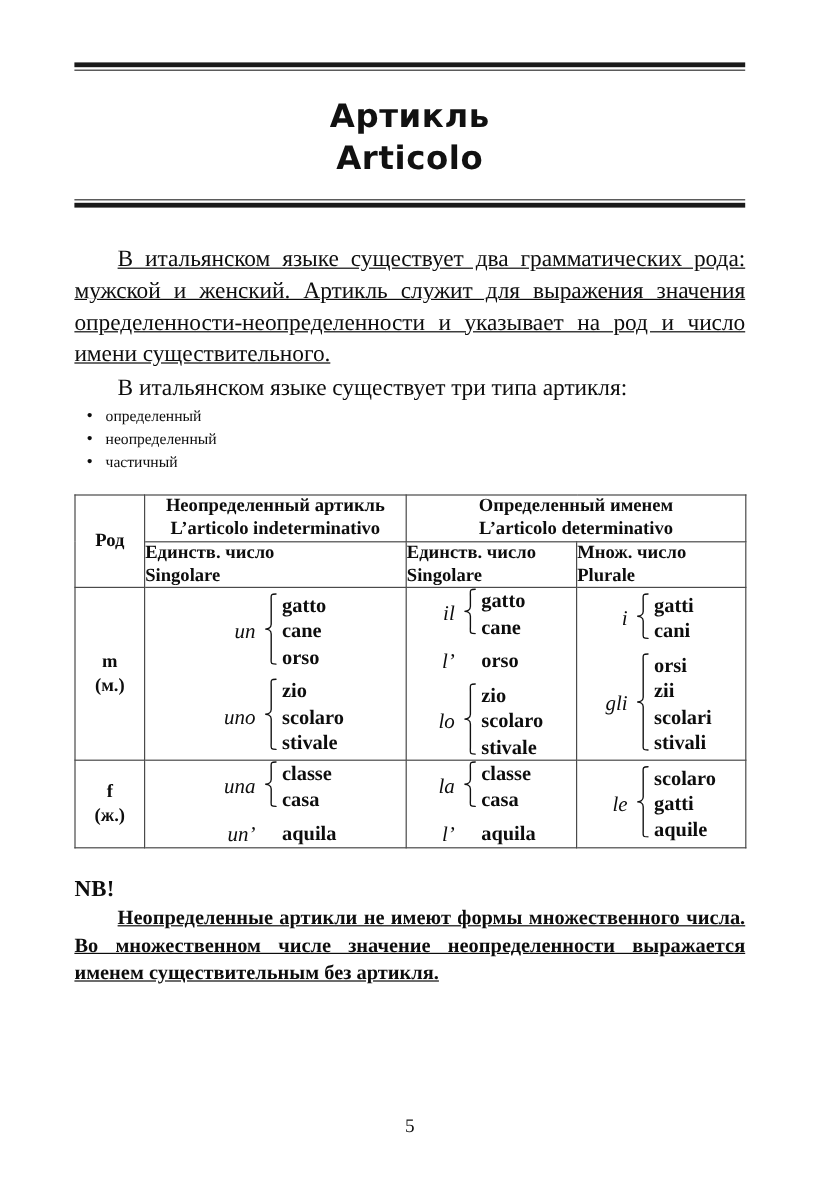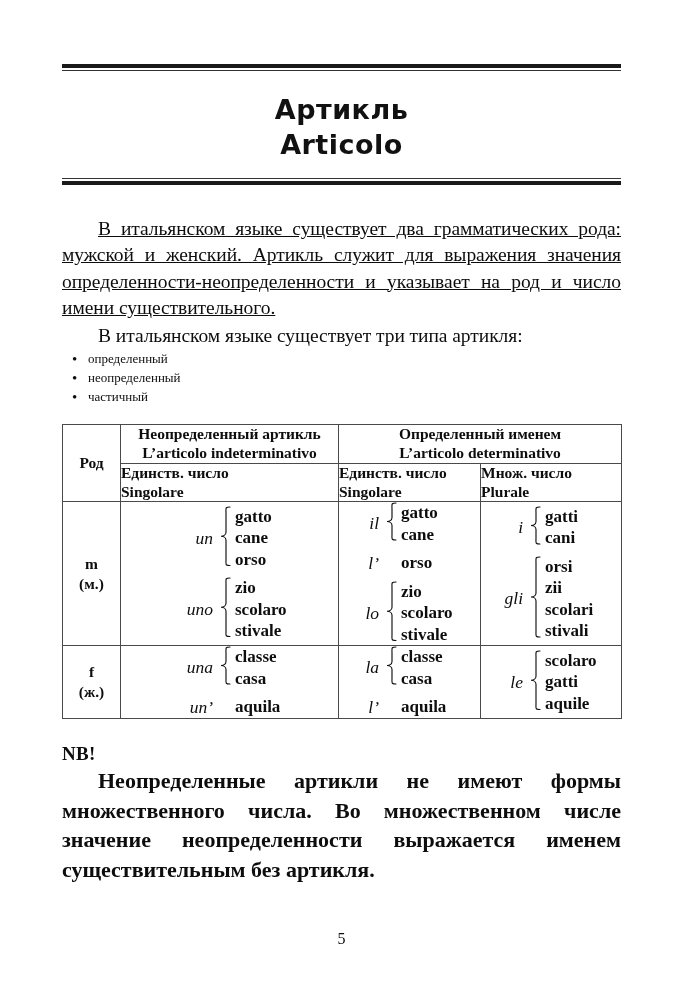--- a/index.html
+++ b/index.html
@@ -16,21 +16,21 @@
     color: #0d0d0d;
     overflow: hidden;
   }
 
   .page {
     position: absolute;
     left: 0; top: 0;
     width: 683px;
     height: 700px;
     box-sizing: border-box;
-    padding: 16px 62px;
+    padding: 4px 62px;
   }
 
   
   .rule-top {
     margin-top: 48px;
   }
   .rule-thick {
     height: 4px;
     background: #1a1a1a;
     width: 100%;
@@ -183,26 +183,27 @@
   .grp-row + .grp-row { margin-top: 7px; }
 
   
   .nb-head {
     margin-top: 24px;
     font-size: 19px;
     font-weight: bold;
     letter-spacing: 0.3px;
   }
   .nb-body {
-    font-size: 22px;
+    font-size: 17px;
     line-height: 1.345;
     text-align: justify;
     text-indent: 36px;
     margin-top: 1px;
     font-weight: bold;
+    text-decoration: underline;
   }
 
   .page-num {
     position: absolute;
     left: 0;
     right: 0;
     top: 930px;
     text-align: center;
     font-size: 16px;
   }

